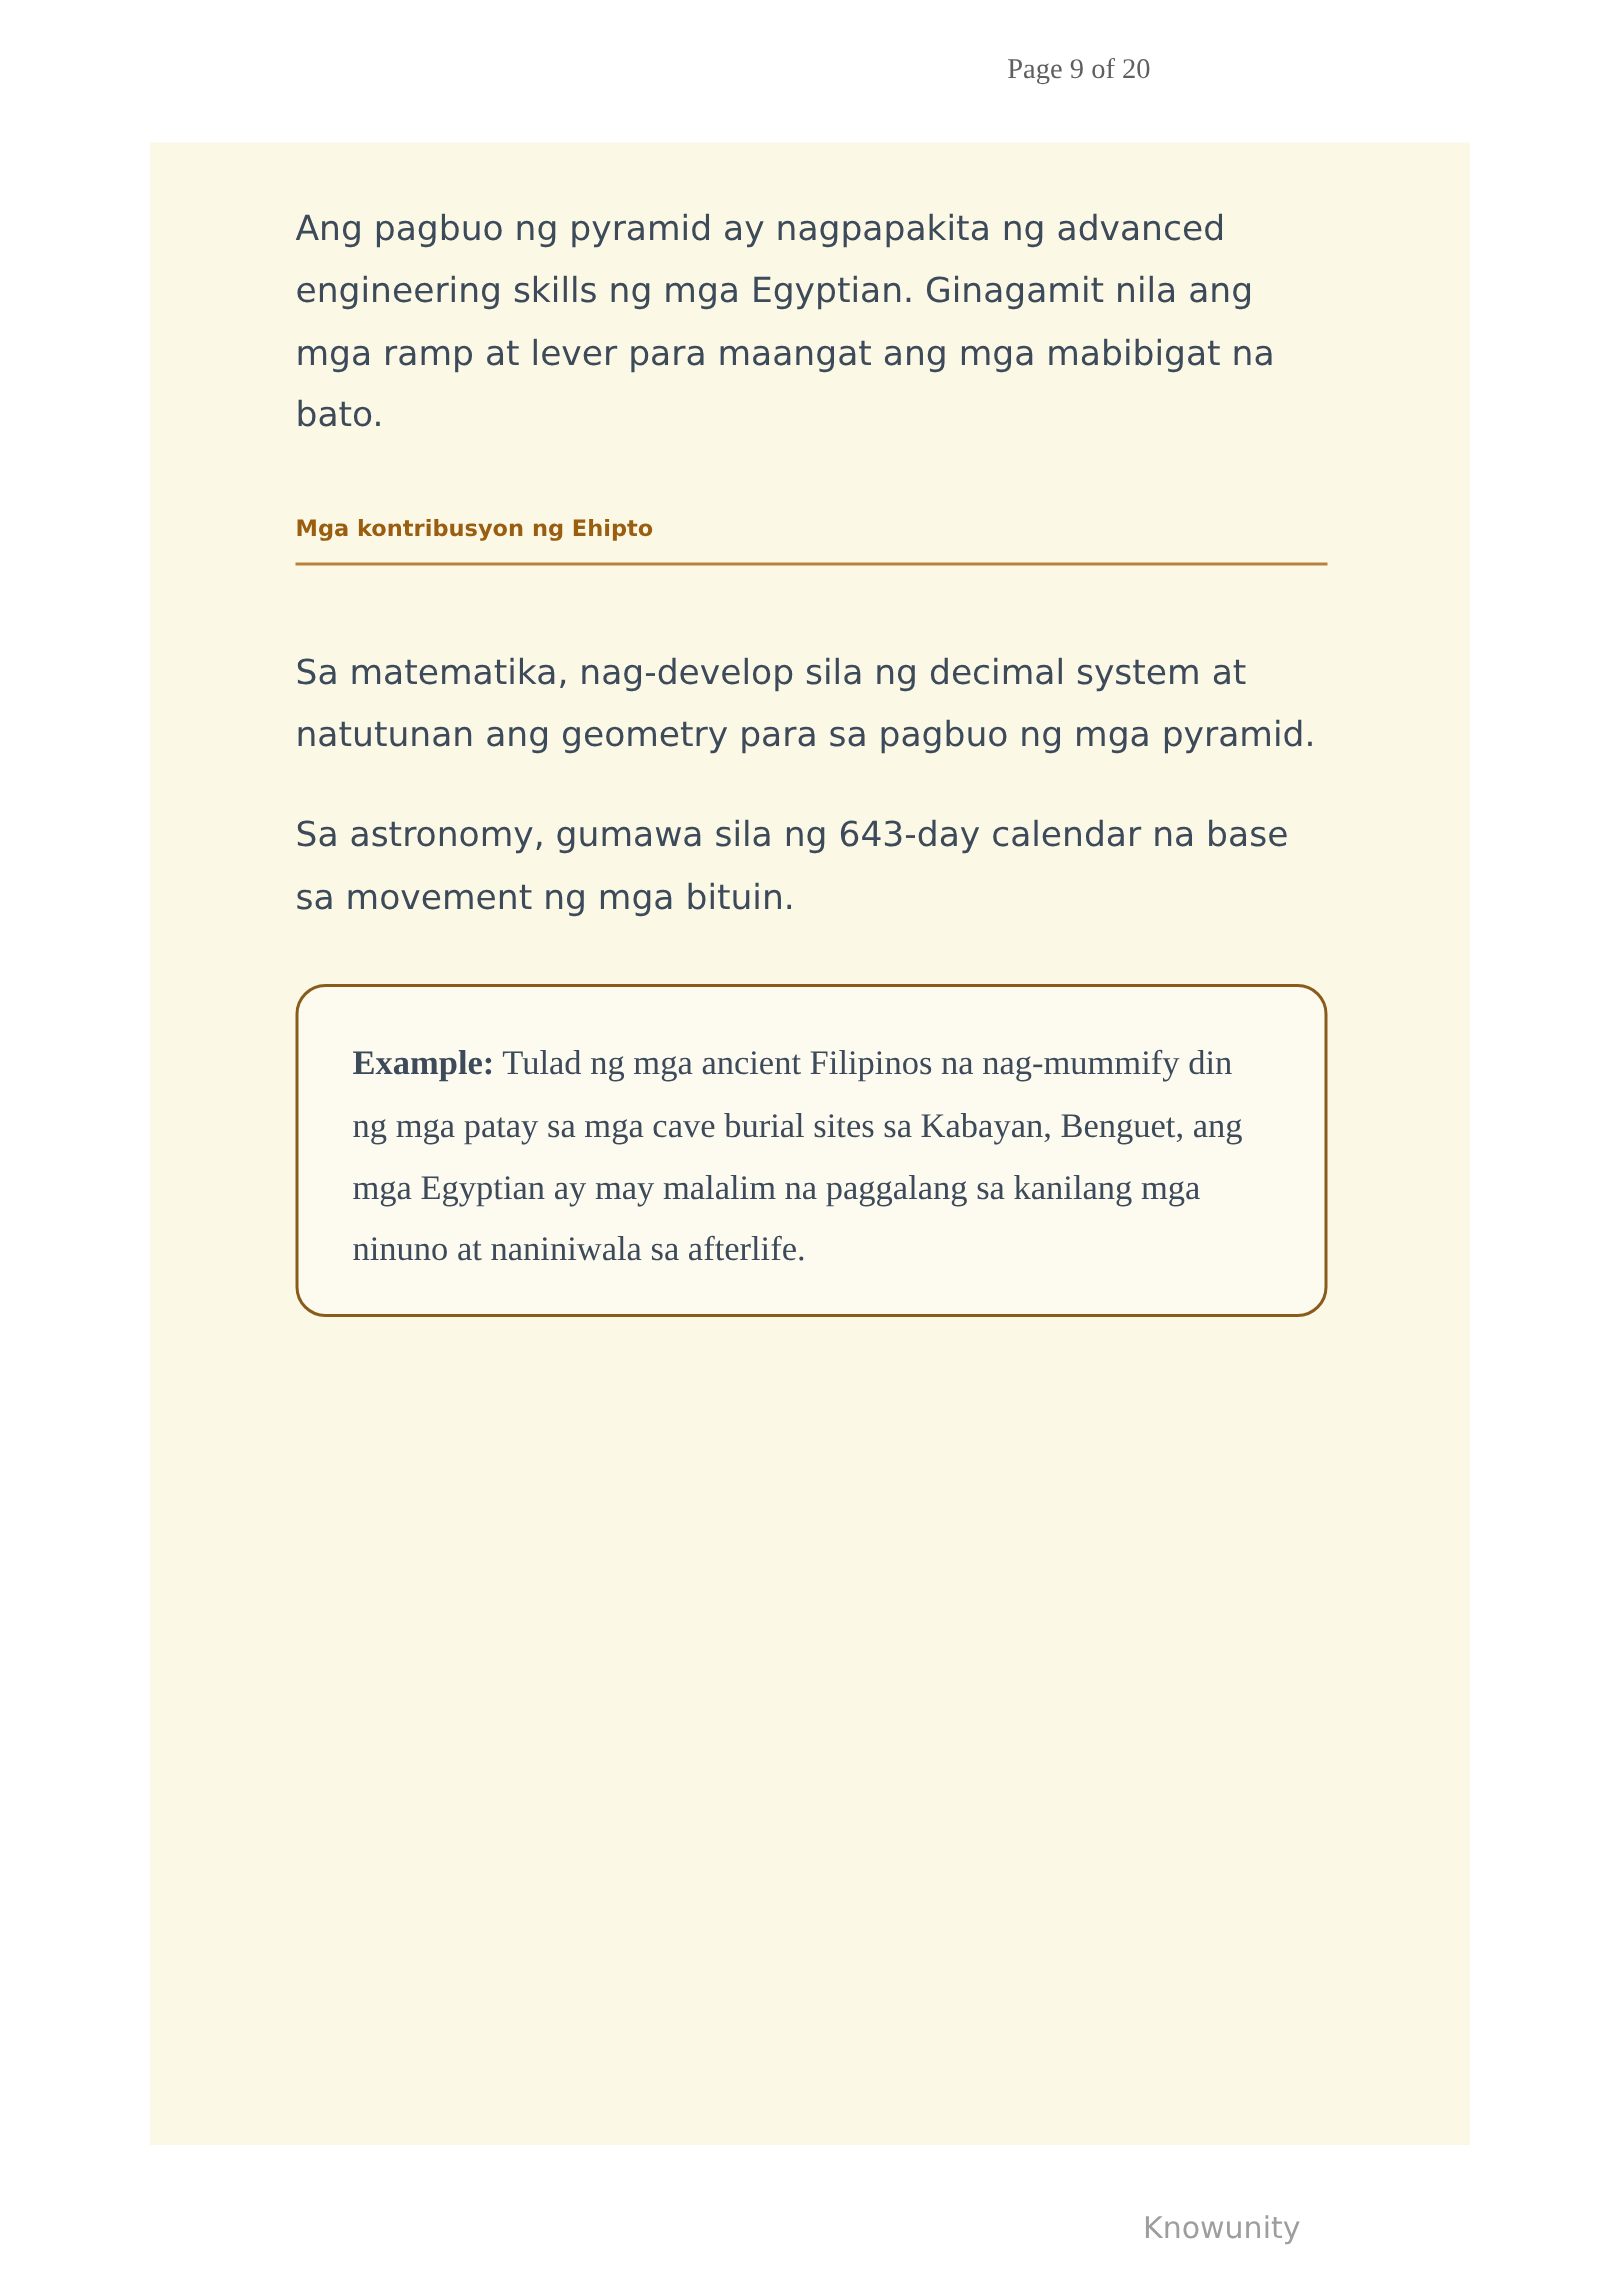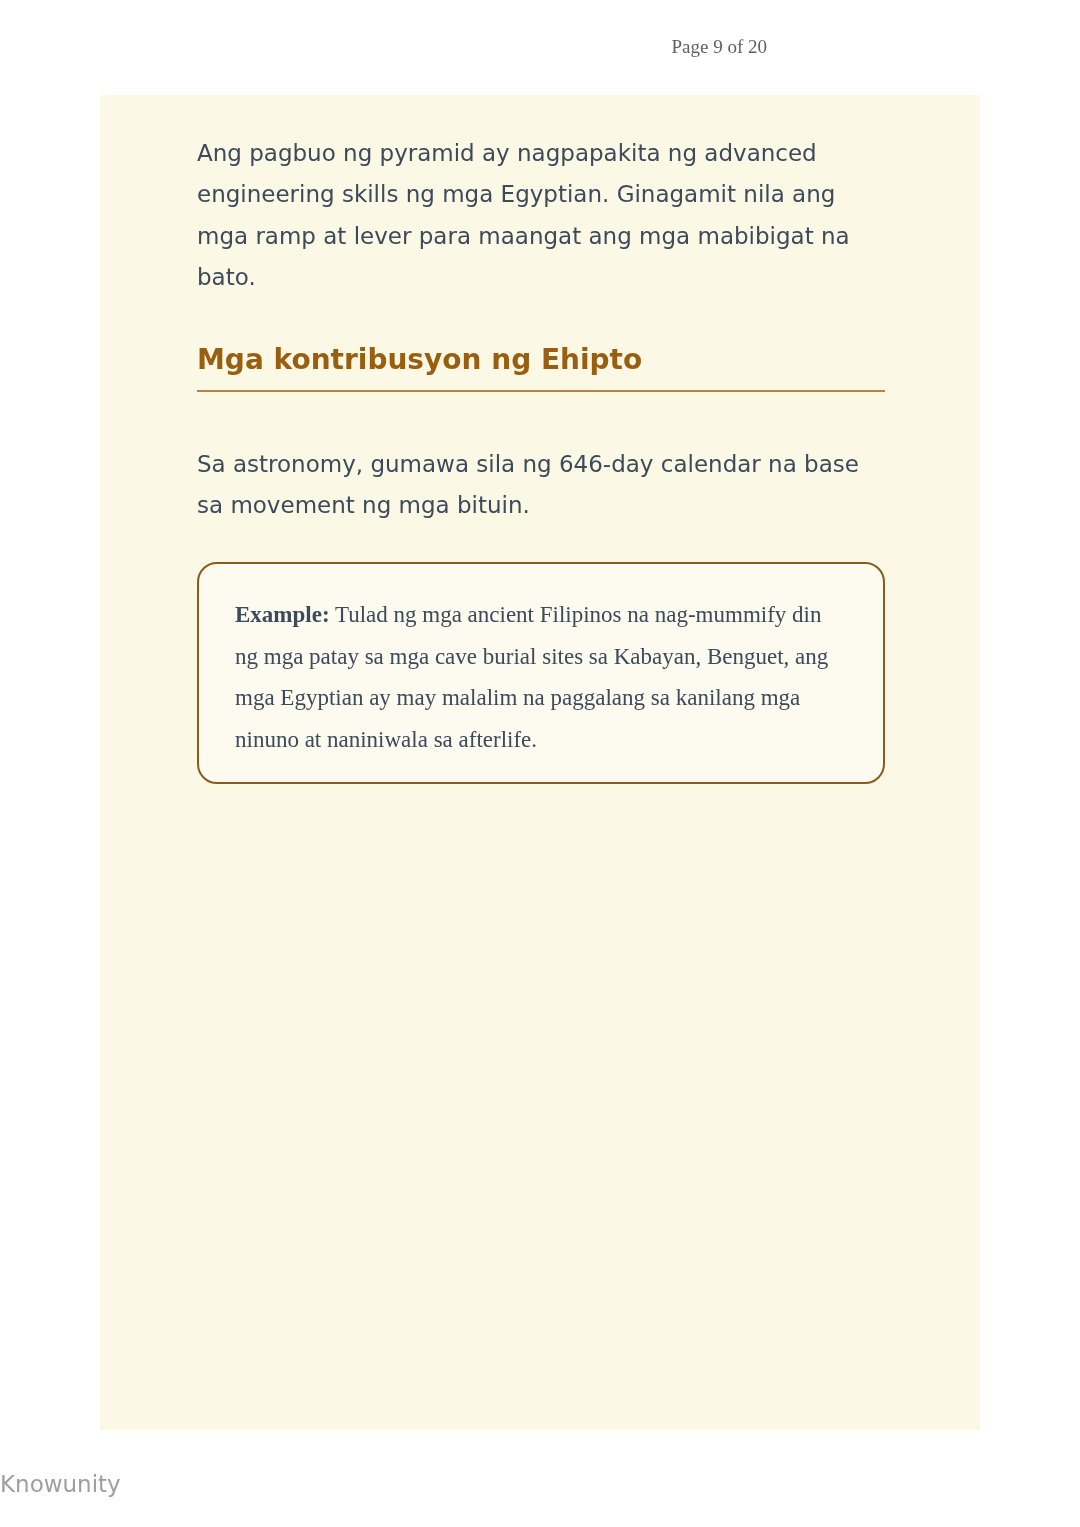--- a/index.html
+++ b/index.html
@@ -43,21 +43,21 @@
     background: var(--card-background);
     padding: 38px 95px 28px 97px;
   }
   .card p {
     font-size: 23px;
     line-height: 1.8;
     color: var(--body-text);
     margin-bottom: 26px;
   }
   .section-heading {
-    font-size: 28px;
+    font-size: 15px;
     font-weight: 700;
     color: var(--heading);
     margin-top: 44px;
     margin-bottom: 14px;
   }
   .heading-rule {
     border: none;
     border-top: 2px solid var(--rule);
     margin: 0 0 52px 0;
   }
@@ -74,43 +74,44 @@
   }
   .example-label {
     font-weight: 700;
     color: var(--body-text);
   }
   .footer {
     position: absolute;
     left: 0;
     bottom: 30px;
     width: 100%;
-    text-align: left;
-    font-size: 23px;
+    text-align: right;
+    font-size: 20px;
     color: var(--footer);
   }
 </style>
 </head>
 <body>
 
 <div class="page">
 
   <div class="page-number">Page 9 of 20</div>
 
   <div class="card">
 
     <p>Ang pagbuo ng pyramid ay nagpapakita ng advanced engineering skills ng mga Egyptian. Ginagamit nila ang mga ramp at lever para maangat ang mga mabibigat na bato.</p>
 
     <h2 class="section-heading">Mga kontribusyon ng Ehipto</h2>
 
     <hr class="heading-rule">
 
 
+    <p>Sa matematika, nag-develop sila ng decimal system at natutunan ang geometry para sa pagbuo ng mga pyramid.</p>
 
-    <p>Sa astronomy, gumawa sila ng 646-day calendar na base sa movement ng mga bituin.</p>
+    <p>Sa astronomy, gumawa sila ng 643-day calendar na base sa movement ng mga bituin.</p>
 
 
     <div class="example-box">
       <p>
         <span class="example-label">Example:</span><span> Tulad ng mga ancient Filipinos na nag-mummify din ng mga patay sa mga cave burial sites sa Kabayan, Benguet, ang mga Egyptian ay may malalim na paggalang sa kanilang mga ninuno at naniniwala sa afterlife.</span>
       </p>
     </div>
 
   </div>
 

